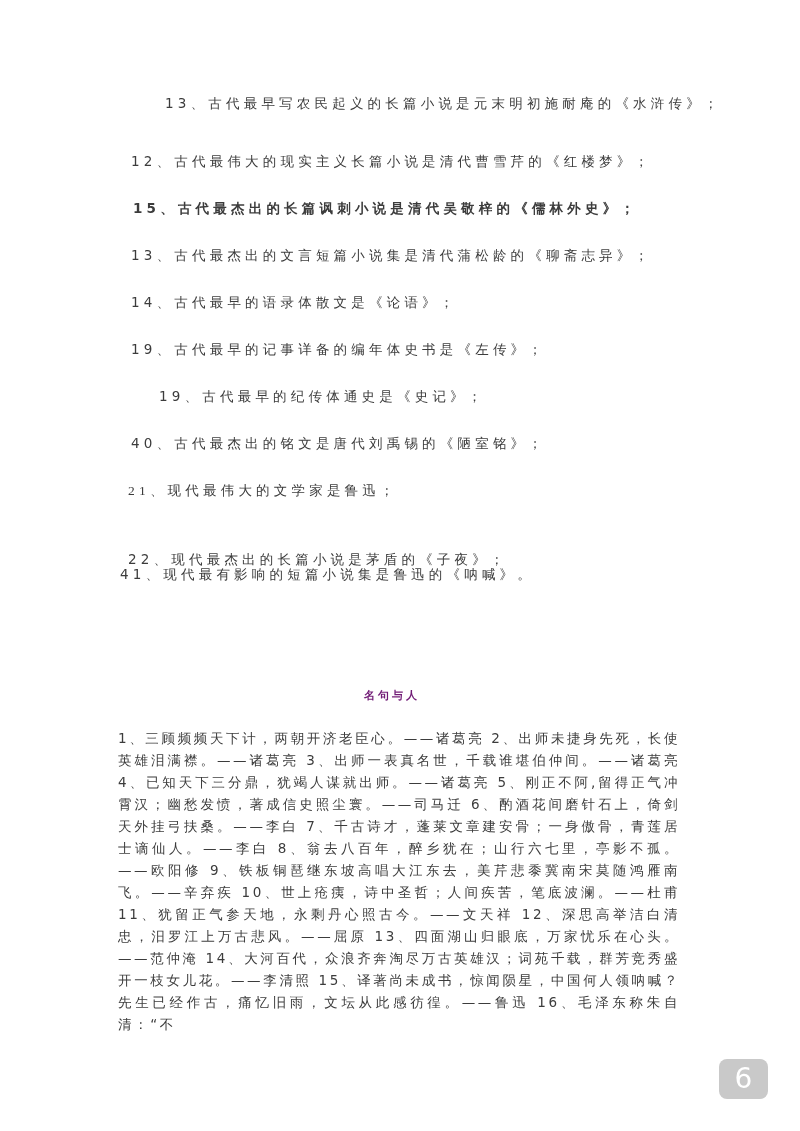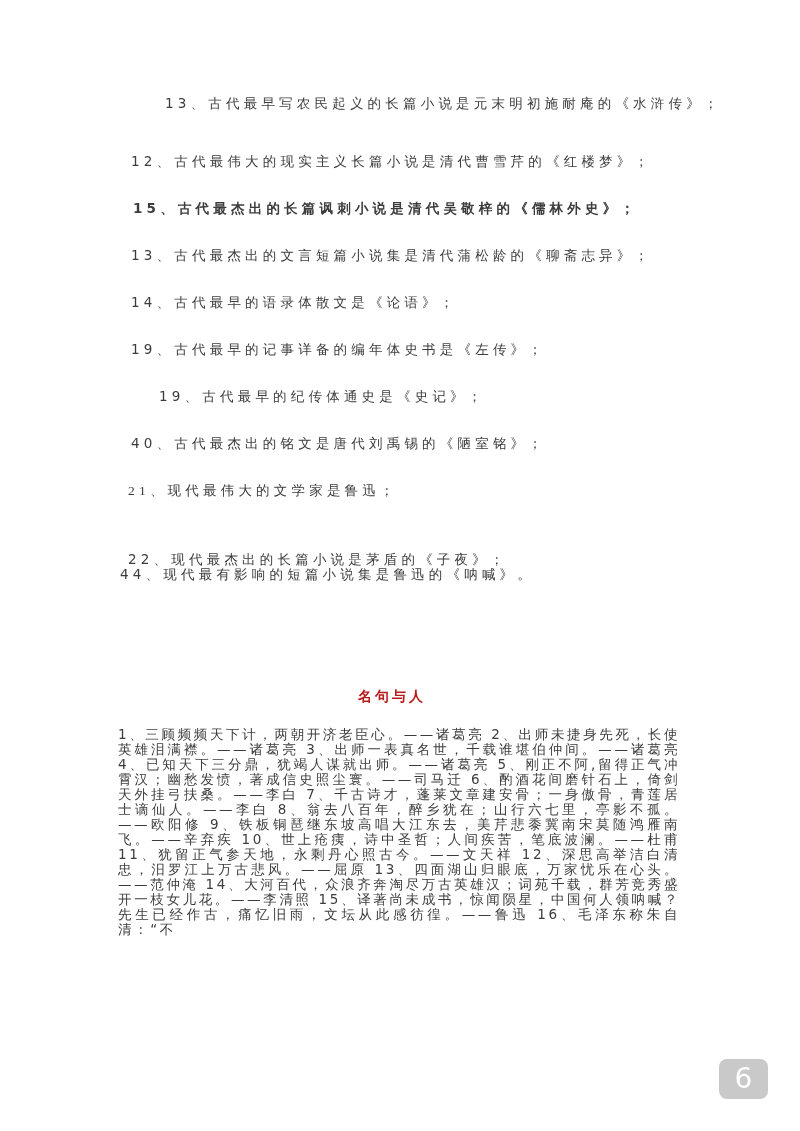--- a/index.html
+++ b/index.html
@@ -6,25 +6,25 @@
   body {
     width: 800px; height: 1131px; background: #ffffff; position: relative; overflow: hidden;
     font-family: "DejaVu Sans", "Liberation Sans", sans-serif; color: #3a3a3a;
   }
   .list { position: absolute; left: 0; top: 0; width: 800px; }
   .list-item {
     position: absolute; font-size: 13.5px; letter-spacing: 4.2px; white-space: nowrap; color: #3c3c3c;
   }
   .section-title {
     position: absolute; left: 0; width: 784px; top: 688px; text-align: center;
-    font-size: 14px; font-weight: bold; letter-spacing: 3px; color: #b91c1c;
+    font-size: 11px; font-weight: bold; letter-spacing: 3px; color: #701a75;
   }
   .quote-para {
     position: absolute; left: 118px; top: 727px; width: 562px;
-    font-size: 13.5px; line-height: 15px; letter-spacing: 2.6px; text-align: justify;
+    font-size: 13.5px; line-height: 22px; letter-spacing: 2.6px; text-align: justify;
     color: #3c3c3c;
   }
   .page-badge {
     position: absolute; left: 719px; top: 1059px; width: 49px; height: 40px;
     background: #c9c9c9; border-radius: 8px; color: #ffffff;
     font-size: 28px; line-height: 40px; text-align: center;
     font-family: "DejaVu Sans", sans-serif;
   }
 </style>
 </head>
@@ -34,20 +34,20 @@
   <div class="list-item" style="left:131px; top:95px;margin-left:34px;">13、古代最早写农民起义的长篇小说是元末明初施耐庵的《水浒传》；</div>
   <div class="list-item" style="left:131px; top:153px;">12、古代最伟大的现实主义长篇小说是清代曹雪芹的《红楼梦》；</div>
   <div class="list-item" style="left:133px; top:200px;font-weight:bold;">15、古代最杰出的长篇讽刺小说是清代吴敬梓的《儒林外史》；</div>
   <div class="list-item" style="left:131px; top:247px;">13、古代最杰出的文言短篇小说集是清代蒲松龄的《聊斋志异》；</div>
   <div class="list-item" style="left:131px; top:294px;">14、古代最早的语录体散文是《论语》；</div>
   <div class="list-item" style="left:131px; top:341px;">19、古代最早的记事详备的编年体史书是《左传》；</div>
   <div class="list-item" style="left:131px; top:388px;margin-left:28px;">19、古代最早的纪传体通史是《史记》；</div>
   <div class="list-item" style="left:131px; top:435px;">40、古代最杰出的铭文是唐代刘禹锡的《陋室铭》；</div>
   <div class="list-item" style="left:128px; top:482px;font-family:Liberation Serif, serif;">21、现代最伟大的文学家是鲁迅；</div>
   <div class="list-item" style="left:128px; top:523px;margin-top:28px;">22、现代最杰出的长篇小说是茅盾的《子夜》；</div>
-  <div class="list-item" style="left:120px; top:566px;">44、现代最有影响的短篇小说集是鲁迅的《呐喊》。</div>
+  <div class="list-item" style="left:120px; top:566px;">41、现代最有影响的短篇小说集是鲁迅的《呐喊》。</div>
 </div>
 
 <div class="section-title">名句与人</div>
 
 <div class="quote-para">1、三顾频频天下计，两朝开济老臣心。——诸葛亮 2、出师未捷身先死，长使英雄泪满襟。——诸葛亮 3、出师一表真名世，千载谁堪伯仲间。——诸葛亮 4、已知天下三分鼎，犹竭人谋就出师。——诸葛亮 5、刚正不阿,留得正气冲霄汉；幽愁发愤，著成信史照尘寰。——司马迁 6、酌酒花间磨针石上，倚剑天外挂弓扶桑。——李白 7、千古诗才，蓬莱文章建安骨；一身傲骨，青莲居士谪仙人。——李白 8、翁去八百年，醉乡犹在；山行六七里，亭影不孤。——欧阳修 9、铁板铜琶继东坡高唱大江东去，美芹悲黍冀南宋莫随鸿雁南飞。——辛弃疾 10、世上疮痍，诗中圣哲；人间疾苦，笔底波澜。——杜甫 11、犹留正气参天地，永剩丹心照古今。——文天祥 12、深思高举洁白清忠，汨罗江上万古悲风。——屈原 13、四面湖山归眼底，万家忧乐在心头。——范仲淹 14、大河百代，众浪齐奔淘尽万古英雄汉；词苑千载，群芳竞秀盛开一枝女儿花。——李清照 15、译著尚未成书，惊闻陨星，中国何人领呐喊？先生已经作古，痛忆旧雨，文坛从此感彷徨。——鲁迅 16、毛泽东称朱自清：“不</div>
 
 <div class="page-badge">6</div>
 
 </body></html>

